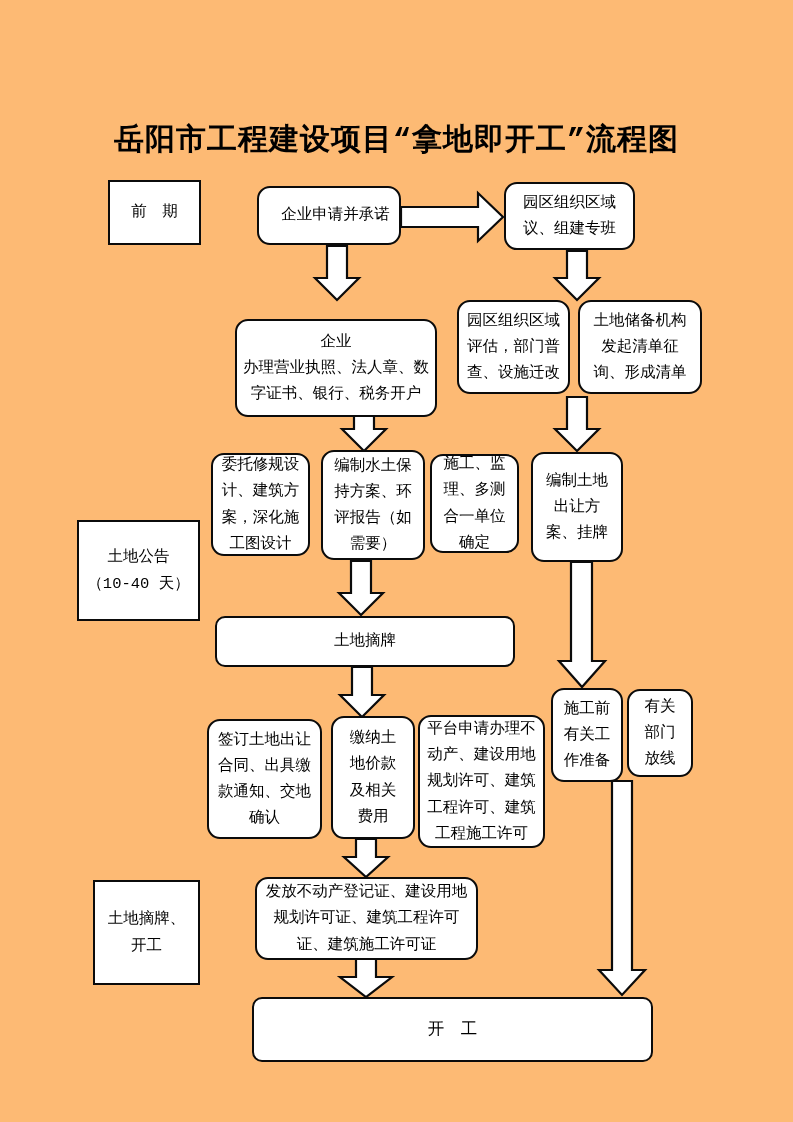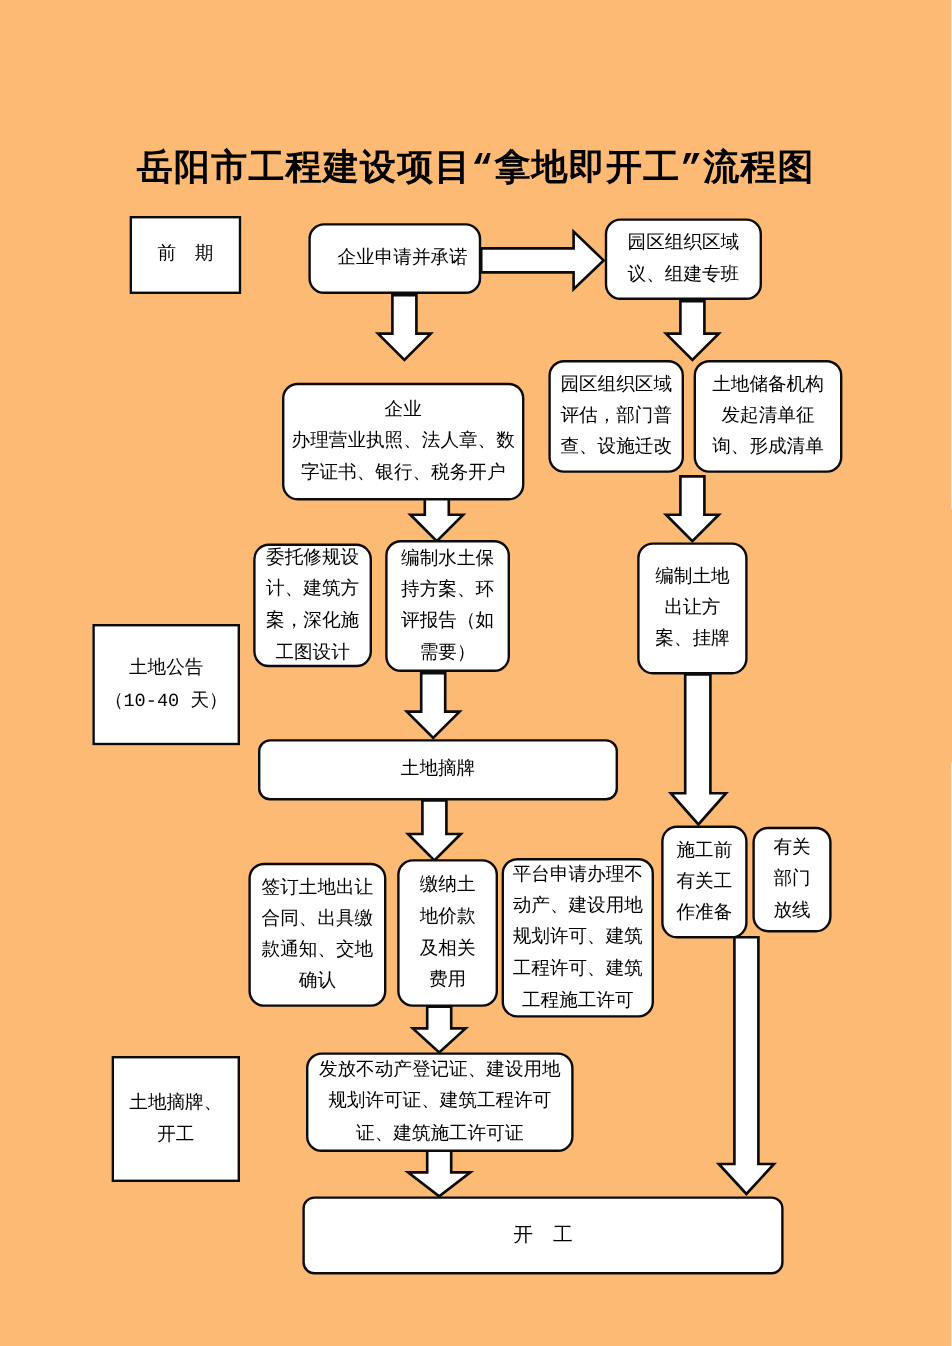--- a/index.html
+++ b/index.html
@@ -67,20 +67,24 @@
 询、形成清单</div>
 
   <div class="node" style="left:211px; top:453px; width:99px; height:103px;">委托修规设
 计、建筑方
 案，深化施
 工图设计</div>
   <div class="node" style="left:321px; top:450px; width:104px; height:110px;">编制水土保
 持方案、环
 评报告（如
 需要）</div>
+  <div class="node" style="left:430px; top:454px; width:89px; height:99px;">施工、监
+理、多测
+合一单位
+确定</div>
   <div class="node" style="left:531px; top:452px; width:92px; height:110px;">编制土地
 出让方
 案、挂牌</div>
 
   <div class="node" style="left:207px; top:719px; width:115px; height:120px;">签订土地出让
 合同、出具缴
 款通知、交地
 确认</div>
 
   <div class="node bar" style="left:215px; top:616px; width:300px; height:51px;">土地摘牌</div>

